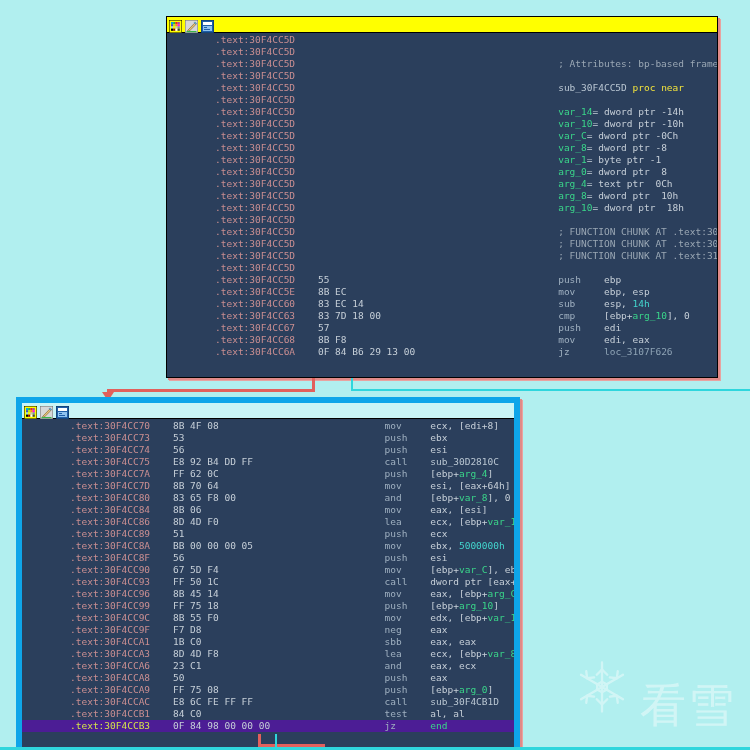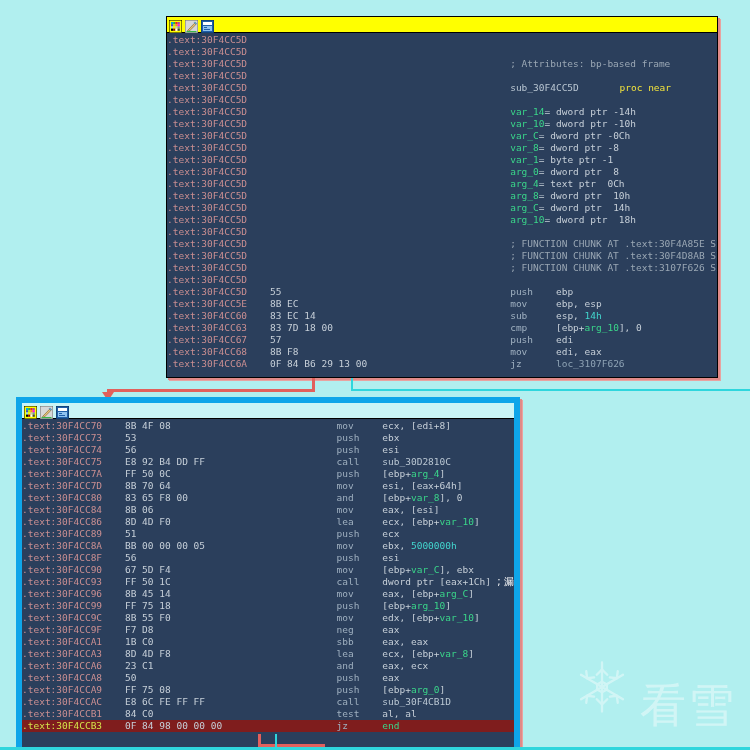--- a/index.html
+++ b/index.html
@@ -37,28 +37,29 @@
     left:0;right:0;bottom:0;
     overflow:hidden;
   }
   .ln{
     height:12px;
     line-height:12px;
     white-space:pre;
     font-size:9.5px;
     letter-spacing:0px;
     position:relative;
+    padding-left:48px;
   }
   .addr{color:#c98e91;}
   .addr-hl{color:#d4e34a;}
-  .ln.hl{background:#7f1d1d;}
+  .ln.hl{background:#4c1d95;}
   .bytes{color:#c6cfd8;}
   .mnem{color:#9fb0c0;}
   .ops{color:#c6cfd8;margin-top:23px;}
-  .kw{color:#f2e33c;margin-left:35px;}
+  .kw{color:#f2e33c;}
   .loc{color:#8ea3b5;}
   .var{color:#3ad68a;}
   .num{color:#43d6ce;text-align:right;}
   .cmt{color:#9aa7b4;}
   .sub{color:#b9c6d2;}
   .zh{color:#ffffff;font-family:"DejaVu Sans","Liberation Sans",sans-serif;font-size:10px;}
 
   
   #panel1{
     left:166px;top:16px;width:552px;height:362px;
@@ -161,21 +162,20 @@
       <div class="ln"><span class="addr">.text:30F4CC5D    </span><span class="bytes">                    </span><span class="sub">                      sub_30F4CC5D </span><span class="kw">proc near</span></div>
       <div class="ln"><span class="addr">.text:30F4CC5D    </span><span class="bytes">                    </span><span class="ops"> </span></div>
       <div class="ln"><span class="addr">.text:30F4CC5D    </span><span class="bytes">                    </span><span class="var">                      var_14</span><span class="ops">= dword ptr -14h</span></div>
       <div class="ln"><span class="addr">.text:30F4CC5D    </span><span class="bytes">                    </span><span class="var">                      var_10</span><span class="ops">= dword ptr -10h</span></div>
       <div class="ln"><span class="addr">.text:30F4CC5D    </span><span class="bytes">                    </span><span class="var">                      var_C</span><span class="ops">= dword ptr -0Ch</span></div>
       <div class="ln"><span class="addr">.text:30F4CC5D    </span><span class="bytes">                    </span><span class="var">                      var_8</span><span class="ops">= dword ptr -8</span></div>
       <div class="ln"><span class="addr">.text:30F4CC5D    </span><span class="bytes">                    </span><span class="var">                      var_1</span><span class="ops">= byte ptr -1</span></div>
       <div class="ln"><span class="addr">.text:30F4CC5D    </span><span class="bytes">                    </span><span class="var">                      arg_0</span><span class="ops">= dword ptr  8</span></div>
       <div class="ln"><span class="addr">.text:30F4CC5D    </span><span class="bytes">                    </span><span class="var">                      arg_4</span><span class="ops">= text ptr  0Ch</span></div>
       <div class="ln"><span class="addr">.text:30F4CC5D    </span><span class="bytes">                    </span><span class="var">                      arg_8</span><span class="ops">= dword ptr  10h</span></div>
-      <div class="ln"><span class="addr">.text:30F4CC5D    </span><span class="bytes">                    </span><span class="var">                      arg_C</span><span class="ops">= dword ptr  14h</span></div>
       <div class="ln"><span class="addr">.text:30F4CC5D    </span><span class="bytes">                    </span><span class="var">                      arg_10</span><span class="ops">= dword ptr  18h</span></div>
       <div class="ln"><span class="addr">.text:30F4CC5D    </span><span class="bytes">                    </span><span class="ops"> </span></div>
       <div class="ln"><span class="addr">.text:30F4CC5D    </span><span class="bytes">                    </span><span class="cmt">                      ; FUNCTION CHUNK AT .text:30F4A85E SIZE 00000014 BYTES</span></div>
       <div class="ln"><span class="addr">.text:30F4CC5D    </span><span class="bytes">                    </span><span class="cmt">                      ; FUNCTION CHUNK AT .text:30F4D8AB SIZE 00000021 BYTES</span></div>
       <div class="ln"><span class="addr">.text:30F4CC5D    </span><span class="bytes">                    </span><span class="cmt">                      ; FUNCTION CHUNK AT .text:3107F626 SIZE 00000017 BYTES</span></div>
       <div class="ln"><span class="addr">.text:30F4CC5D    </span><span class="bytes">                    </span><span class="ops"> </span></div>
       <div class="ln"><span class="addr">.text:30F4CC5D    </span><span class="bytes">55                  </span><span class="mnem">                      push    </span><span class="ops">ebp</span></div>
       <div class="ln"><span class="addr">.text:30F4CC5E    </span><span class="bytes">8B EC               </span><span class="mnem">                      mov     </span><span class="ops">ebp, esp</span></div>
       <div class="ln"><span class="addr">.text:30F4CC60    </span><span class="bytes">83 EC 14            </span><span class="mnem">                      sub     </span><span class="ops">esp, </span><span class="num">14h</span></div>
       <div class="ln"><span class="addr">.text:30F4CC63    </span><span class="bytes">83 7D 18 00         </span><span class="mnem">                      cmp     </span><span class="ops">[ebp+</span><span class="var">arg_10</span><span class="ops">], 0</span></div>
@@ -234,21 +234,21 @@
             <rect x="3" y="9" width="6" height="1" fill="#1f5fa8"></rect>
           </svg>
       </span>
     </div>
   </div>
   <div class="code-area" id="p2lines">
       <div class="ln"><span class="addr">.text:30F4CC70    </span><span class="bytes">8B 4F 08            </span><span class="mnem">                 mov     </span><span class="ops">ecx, [edi+8]</span></div>
       <div class="ln"><span class="addr">.text:30F4CC73    </span><span class="bytes">53                  </span><span class="mnem">                 push    </span><span class="ops">ebx</span></div>
       <div class="ln"><span class="addr">.text:30F4CC74    </span><span class="bytes">56                  </span><span class="mnem">                 push    </span><span class="ops">esi</span></div>
       <div class="ln"><span class="addr">.text:30F4CC75    </span><span class="bytes">E8 92 B4 DD FF      </span><span class="mnem">                 call    </span><span class="sub">sub_30D2810C</span></div>
-      <div class="ln"><span class="addr">.text:30F4CC7A    </span><span class="bytes">FF 50 0C            </span><span class="mnem">                 push    </span><span class="ops">[ebp+</span><span class="var">arg_4</span><span class="ops">]</span></div>
+      <div class="ln"><span class="addr">.text:30F4CC7A    </span><span class="bytes">FF 62 0C            </span><span class="mnem">                 push    </span><span class="ops">[ebp+</span><span class="var">arg_4</span><span class="ops">]</span></div>
       <div class="ln"><span class="addr">.text:30F4CC7D    </span><span class="bytes">8B 70 64            </span><span class="mnem">                 mov     </span><span class="ops">esi, [eax+64h]</span></div>
       <div class="ln"><span class="addr">.text:30F4CC80    </span><span class="bytes">83 65 F8 00         </span><span class="mnem">                 and     </span><span class="ops">[ebp+</span><span class="var">var_8</span><span class="ops">], 0</span></div>
       <div class="ln"><span class="addr">.text:30F4CC84    </span><span class="bytes">8B 06               </span><span class="mnem">                 mov     </span><span class="ops">eax, [esi]</span></div>
       <div class="ln"><span class="addr">.text:30F4CC86    </span><span class="bytes">8D 4D F0            </span><span class="mnem">                 lea     </span><span class="ops">ecx, [ebp+</span><span class="var">var_10</span><span class="ops">]</span></div>
       <div class="ln"><span class="addr">.text:30F4CC89    </span><span class="bytes">51                  </span><span class="mnem">                 push    </span><span class="ops">ecx</span></div>
       <div class="ln"><span class="addr">.text:30F4CC8A    </span><span class="bytes">BB 00 00 00 05      </span><span class="mnem">                 mov     </span><span class="ops">ebx, </span><span class="num">5000000h</span></div>
       <div class="ln"><span class="addr">.text:30F4CC8F    </span><span class="bytes">56                  </span><span class="mnem">                 push    </span><span class="ops">esi</span></div>
       <div class="ln"><span class="addr">.text:30F4CC90    </span><span class="bytes">67 5D F4            </span><span class="mnem">                 mov     </span><span class="ops">[ebp+</span><span class="var">var_C</span><span class="ops">], ebx</span></div>
       <div class="ln"><span class="addr">.text:30F4CC93    </span><span class="bytes">FF 50 1C            </span><span class="mnem">                 call    </span><span class="ops">dword ptr [eax+1Ch]</span><span class="zh">  ; 漏洞代码在这里</span></div>
       <div class="ln"><span class="addr">.text:30F4CC96    </span><span class="bytes">8B 45 14            </span><span class="mnem">                 mov     </span><span class="ops">eax, [ebp+</span><span class="var">arg_C</span><span class="ops">]</span></div>

